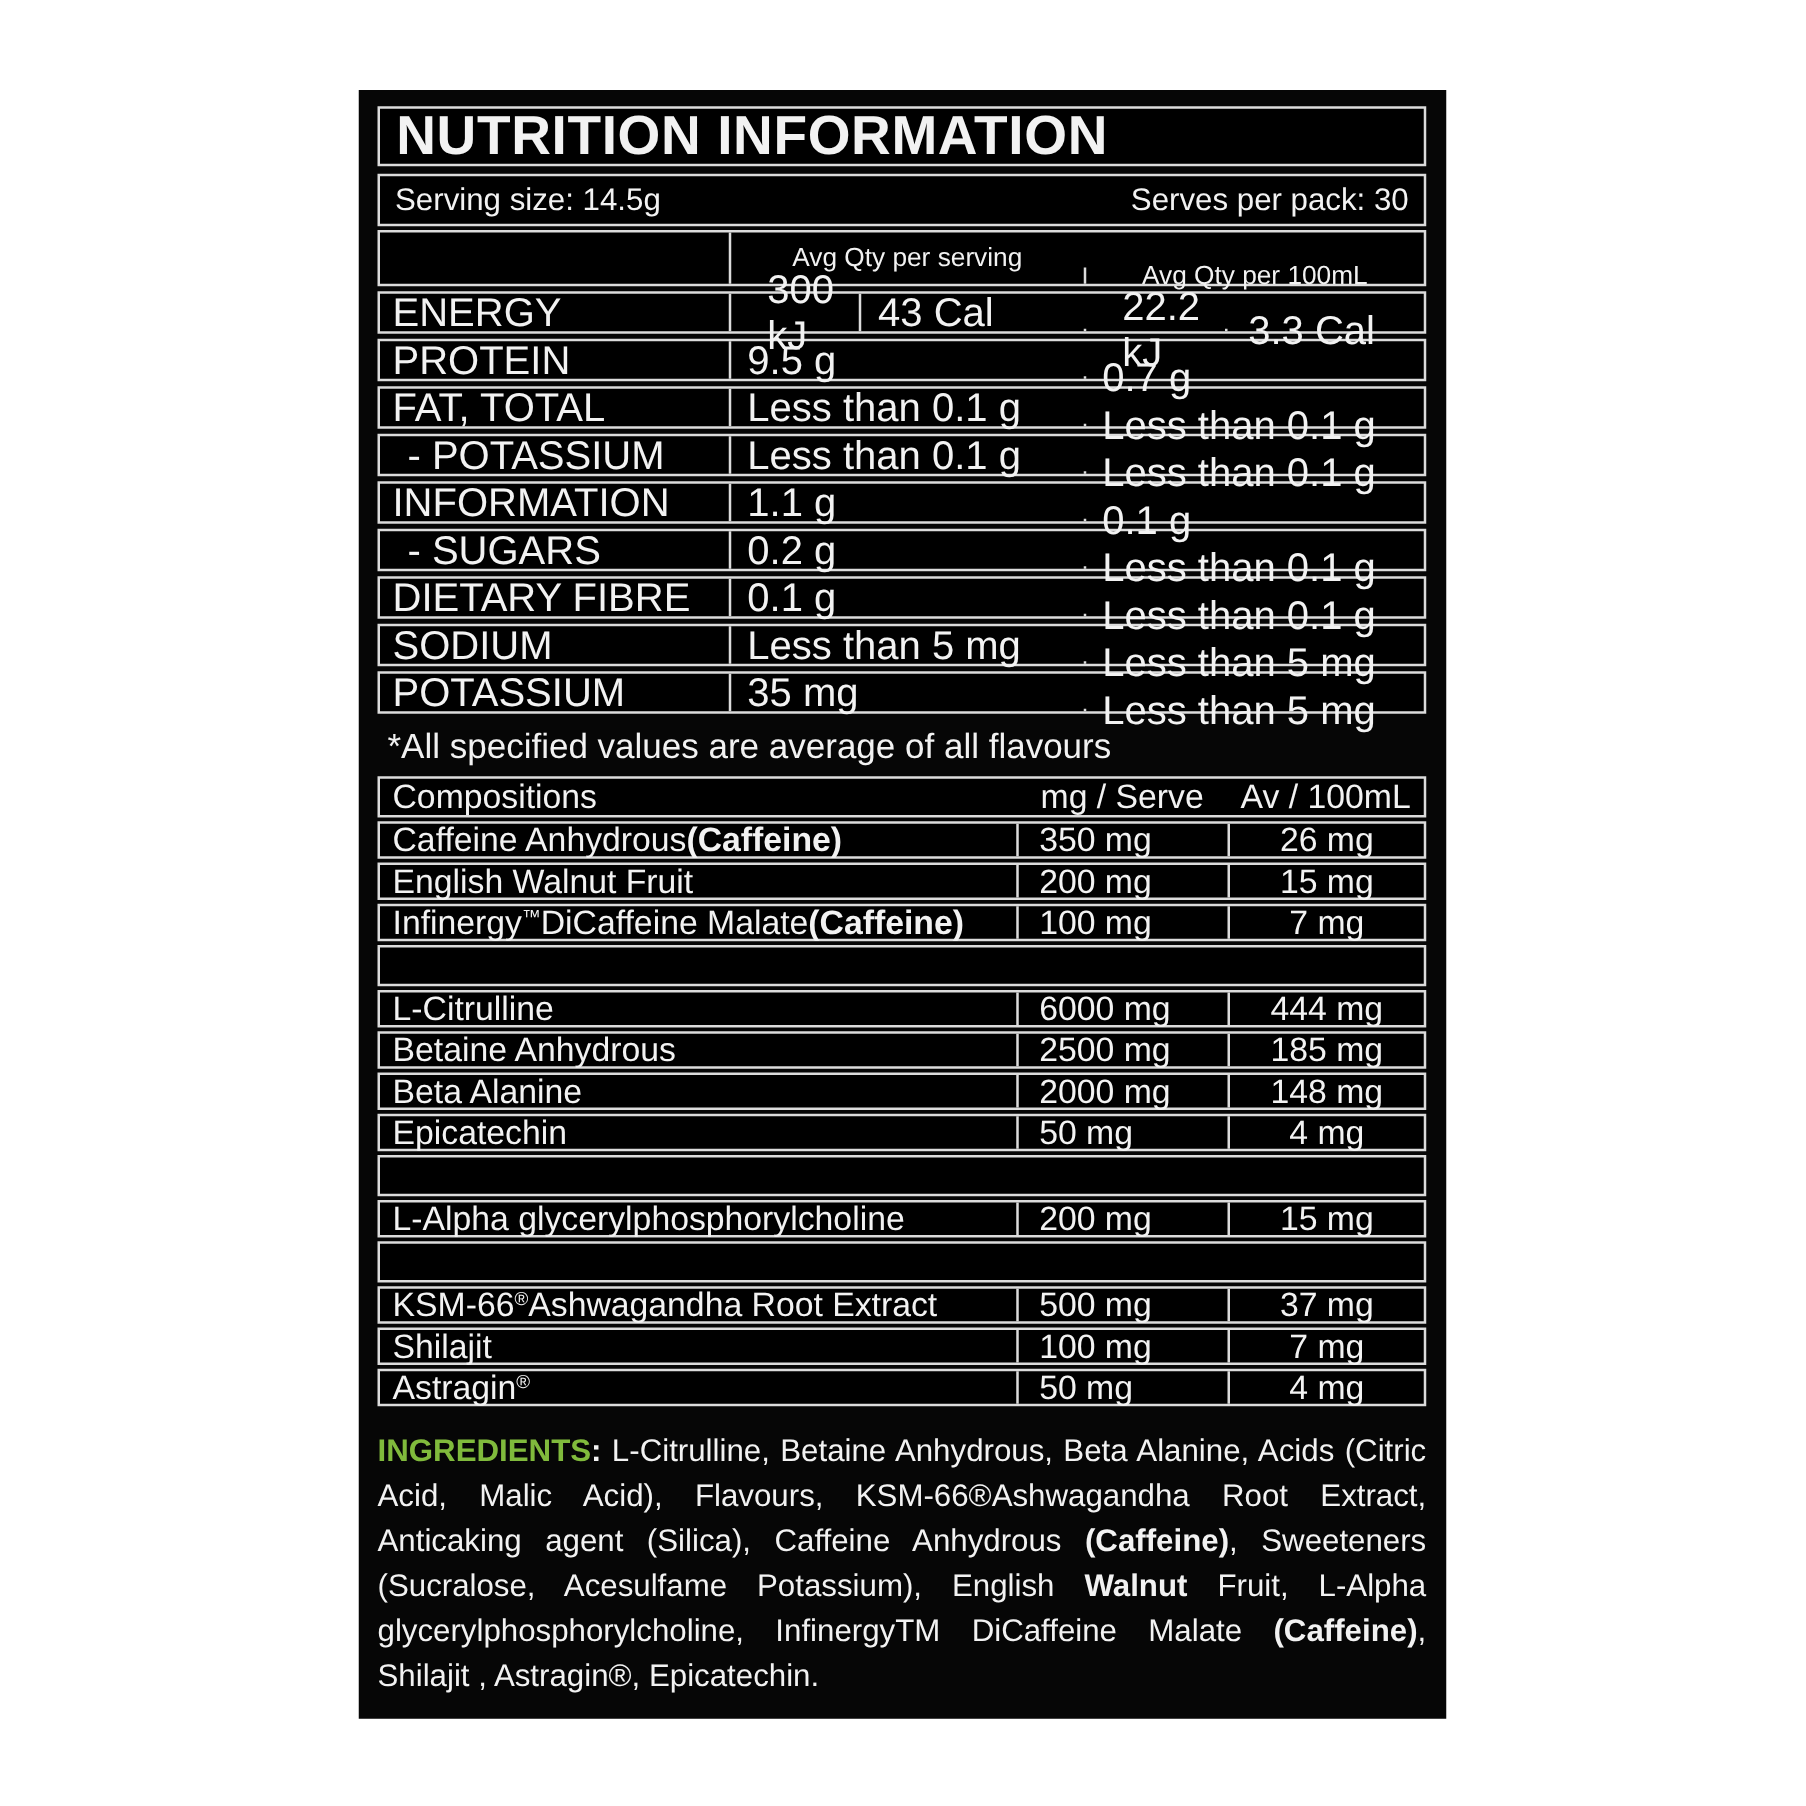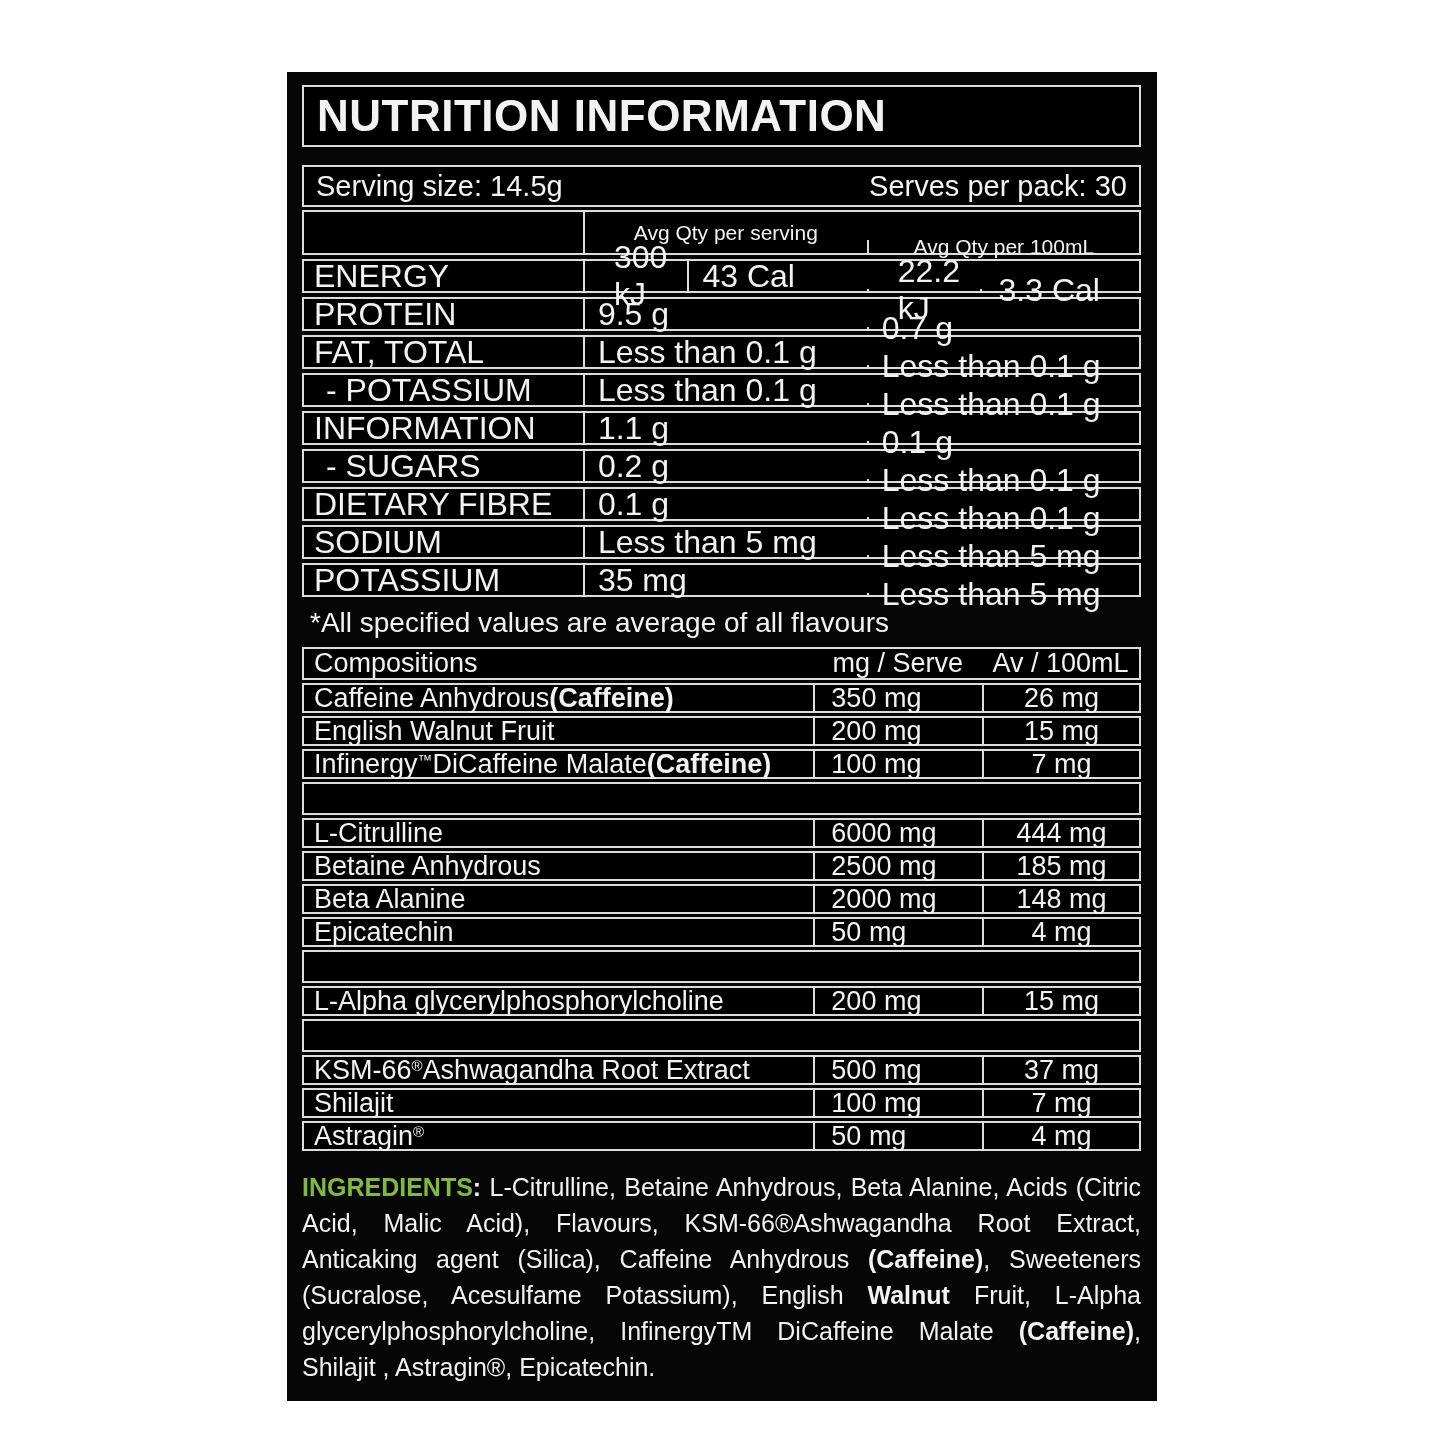--- a/index.html
+++ b/index.html
@@ -15,29 +15,29 @@
   .page{
     position:relative;width:1445px;height:1445px;background:var(--page-bg);
     font-family:"Liberation Sans",sans-serif;color:var(--txt);overflow:hidden;
   }
   .label{
     position:absolute;left:287px;top:72px;width:870px;min-height:1275px;
     background:var(--label-bg);padding:13px 16px 16px 15px;
   }
   
   .title-box{
-    border:2px solid var(--bd);background:var(--row-bg);height:62px;margin-bottom:18px;
+    border:2px solid var(--bd);background:var(--row-bg);height:48px;margin-bottom:6px;
     display:flex;align-items:center;padding-left:13px;
   }
   .title-box span{font-size:44px;font-weight:700;letter-spacing:0.5px;}
   
   .serving-box{
     border:2px solid var(--bd);background:var(--row-bg);height:42px;margin-bottom:3px;
     display:flex;align-items:center;justify-content:space-between;padding:0 12px;
-    font-size:29px;
+    font-size:25px;
   }
   
   .row{
     display:flex;border:2px solid var(--bd);background:var(--row-bg);
     height:34px;margin-bottom:4px;align-items:stretch;font-size:32px;
   }
   .row.thead{height:45px;font-size:21px;}
   .cell-label{width:33.4%;display:flex;align-items:center;padding-left:10px;}
   .cell-label.indent{padding-left:22px;}
   .cell-serve{width:34%;border-left:2px solid var(--bd);display:flex;align-items:center;padding-left:13px;}

